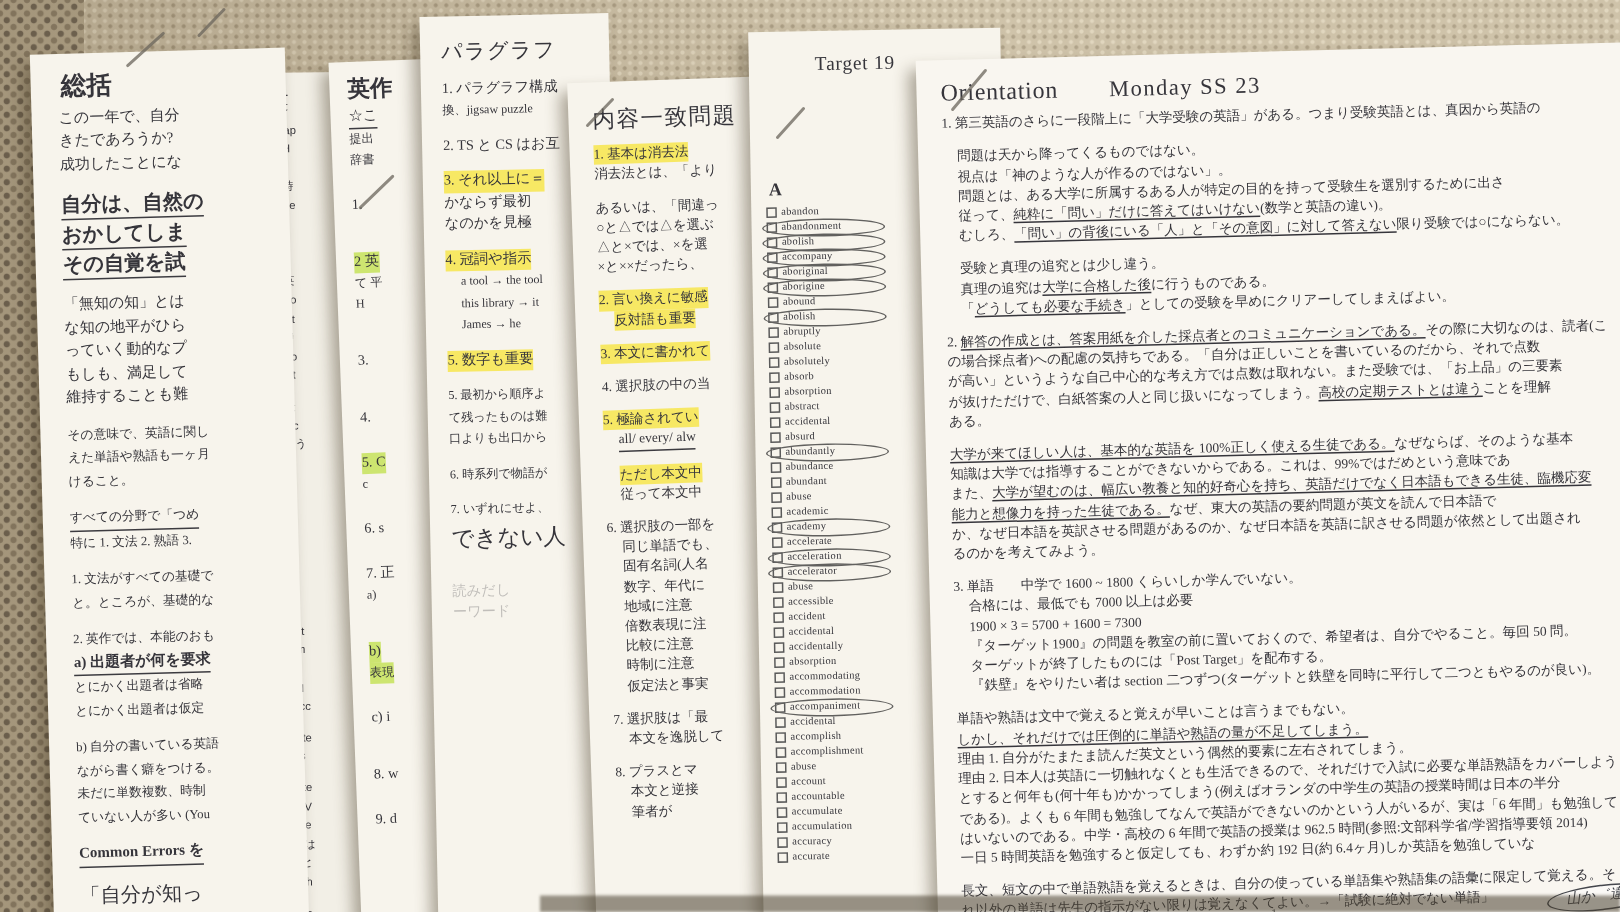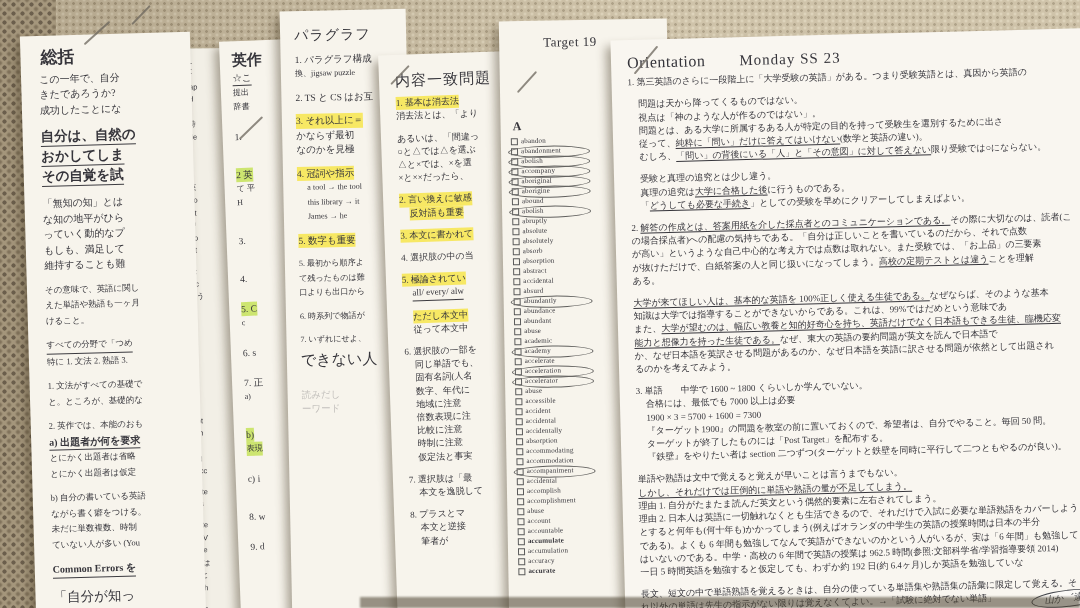--- a/index.html
+++ b/index.html
@@ -65,21 +65,21 @@
   
   #sheetF{left:504px;top:20px;width:158px;height:590px;transform:rotate(-1deg);
     padding:10px 0 0 10px;z-index:6;}
   #sheetF .s-title{font-size:13px;margin:4px 0 0 34px;letter-spacing:.5px;}
   #sheetF .sectionA{font-size:12px;font-weight:700;margin:68px 0 2px 2px;}
   .wrow{display:flex;align-items:center;height:10px;font-size:7px;
     position:relative;white-space:nowrap;}
   .cb{width:5px;height:5px;border:1px solid #5a5a5a;margin-right:3px;flex:none;}
   .ww{letter-spacing:.2px;}
   .wn{margin-left:auto;padding-right:3px;font-size:6.5px;color:#4a4a4a;}
-  .wrow.b .ww{font-weight:700;}
+  .wrow.b .ww{font-weight:400;}
   .wrow.circ::after{content:"";position:absolute;left:-3px;top:-.5px;width:80px;height:10px;
     border:1px solid #61605e;border-radius:50%;pointer-events:none;}
 
   
   #sheetG{left:618px;top:34px;width:478px;height:570px;transform:rotate(-1.5deg);
     padding:14px 0 0 16px;font-size:9px;line-height:13.2px;z-index:7;background:#f9f6f0;}
   #sheetG .titlebar{display:flex;align-items:baseline;margin:2px 0 6px 0;}
   #sheetG .t1{font-size:16px;letter-spacing:.5px;}
   #sheetG .t2{font-size:15px;margin-left:34px;letter-spacing:1px;}
   .gl{white-space:nowrap;}

